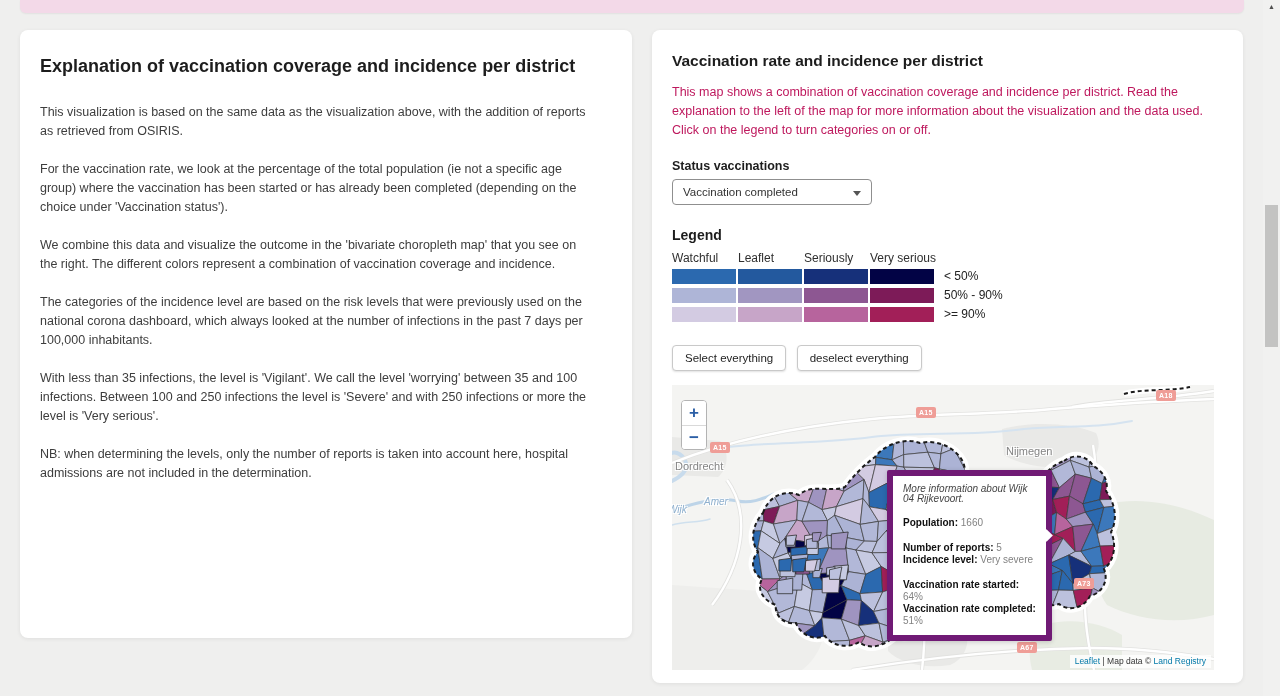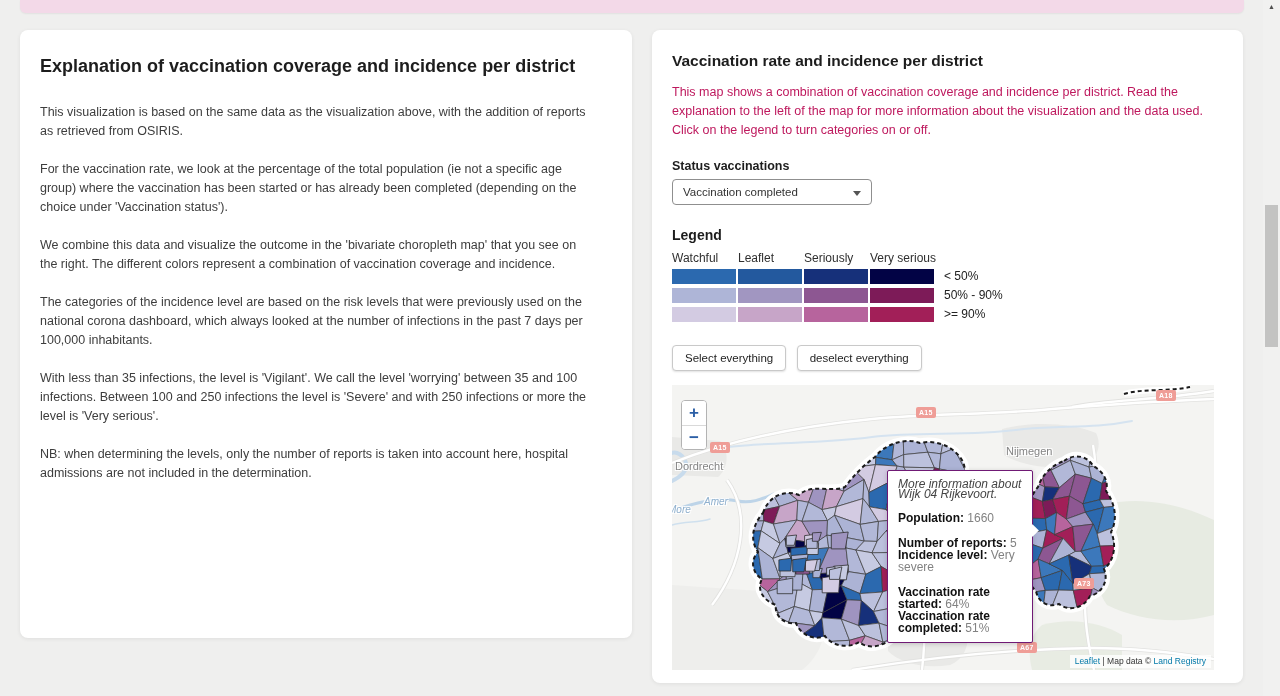--- a/index.html
+++ b/index.html
@@ -91,24 +91,24 @@
     position:absolute; z-index:3; left:9px; top:15px; width:26px;
     background:#fff; border:1px solid #b3b3b3; border-radius:4px; overflow:hidden;
   }
   .zbtn {
     height:24px; text-align:center; font-size:17px; font-weight:bold;
     line-height:23px; color:#2c5fa6; cursor:pointer; background:#fff;
   }
   .zbtn + .zbtn { border-top:1px solid #d9d9d9; }
 
   .map-tooltip {
-    position:absolute; z-index:4; left:215px; top:85px; width:146px;
-    background:#fff; border:1px solid #701a75; border-radius:2px;
+    position:absolute; z-index:4; left:215px; top:85px; width:165px;
+    background:#fff; border:6px solid #701a75; border-radius:2px;
     box-shadow:0 1px 5px rgba(0,0,0,.18);
-    padding:8px 10px 8px 10px; font-size:12px; color:#111;
+    padding:8px 10px 8px 10px; font-size:10px; color:#111;
   }
   .map-tooltip::after {
     content:''; position:absolute; right:-5px; top:55px; width:9px; height:9px;
     background:#fff; transform:rotate(45deg);
   }
   .tt-title { font-style:italic; color:#444; line-height:10px; }
   .tt-row { line-height:12px; }
   .tt-gap { margin-top:13px; }
   .tt-label { font-weight:bold; color:#111; }
   .tt-value { color:#828282; }
@@ -541,21 +541,21 @@
         <path d="M452,9 C472,3 495,7 518,2" fill="none" stroke="#ffffff" stroke-width="6"></path>
         <path d="M452,9 C472,3 495,7 518,2" fill="none" stroke="#1a1a1a" stroke-width="2" stroke-dasharray="4 3"></path>
       </svg>
 
     <span class="map-label" style="left:3px;top:75px;">Dordrecht</span>
     <span class="map-label" style="left:334px;top:60px;">Nijmegen</span>
     <span class="map-label" style="left:229px;top:239px;">Eindhoven</span>
     <span class="map-label" style="left:289px;top:224px;">Helmond</span>
 
     <span class="water-label" style="left:32px;top:111px;">Amer</span>
-    <span class="water-label" style="left:-4px;top:119px;">More</span>
+    <span class="water-label" style="left:-4px;top:119px;">Wijk</span>
 
     <span class="badge" style="left:38px;top:57px;">A15</span>
     <span class="badge" style="left:244px;top:22px;">A15</span>
     <span class="badge" style="left:484px;top:5px;">A18</span>
     <span class="badge" style="left:402px;top:193px;">A73</span>
     <span class="badge" style="left:345px;top:257px;">A67</span>
 
     <div class="zoomctl">
       <div class="zbtn">+</div>
       <div class="zbtn">−</div>

